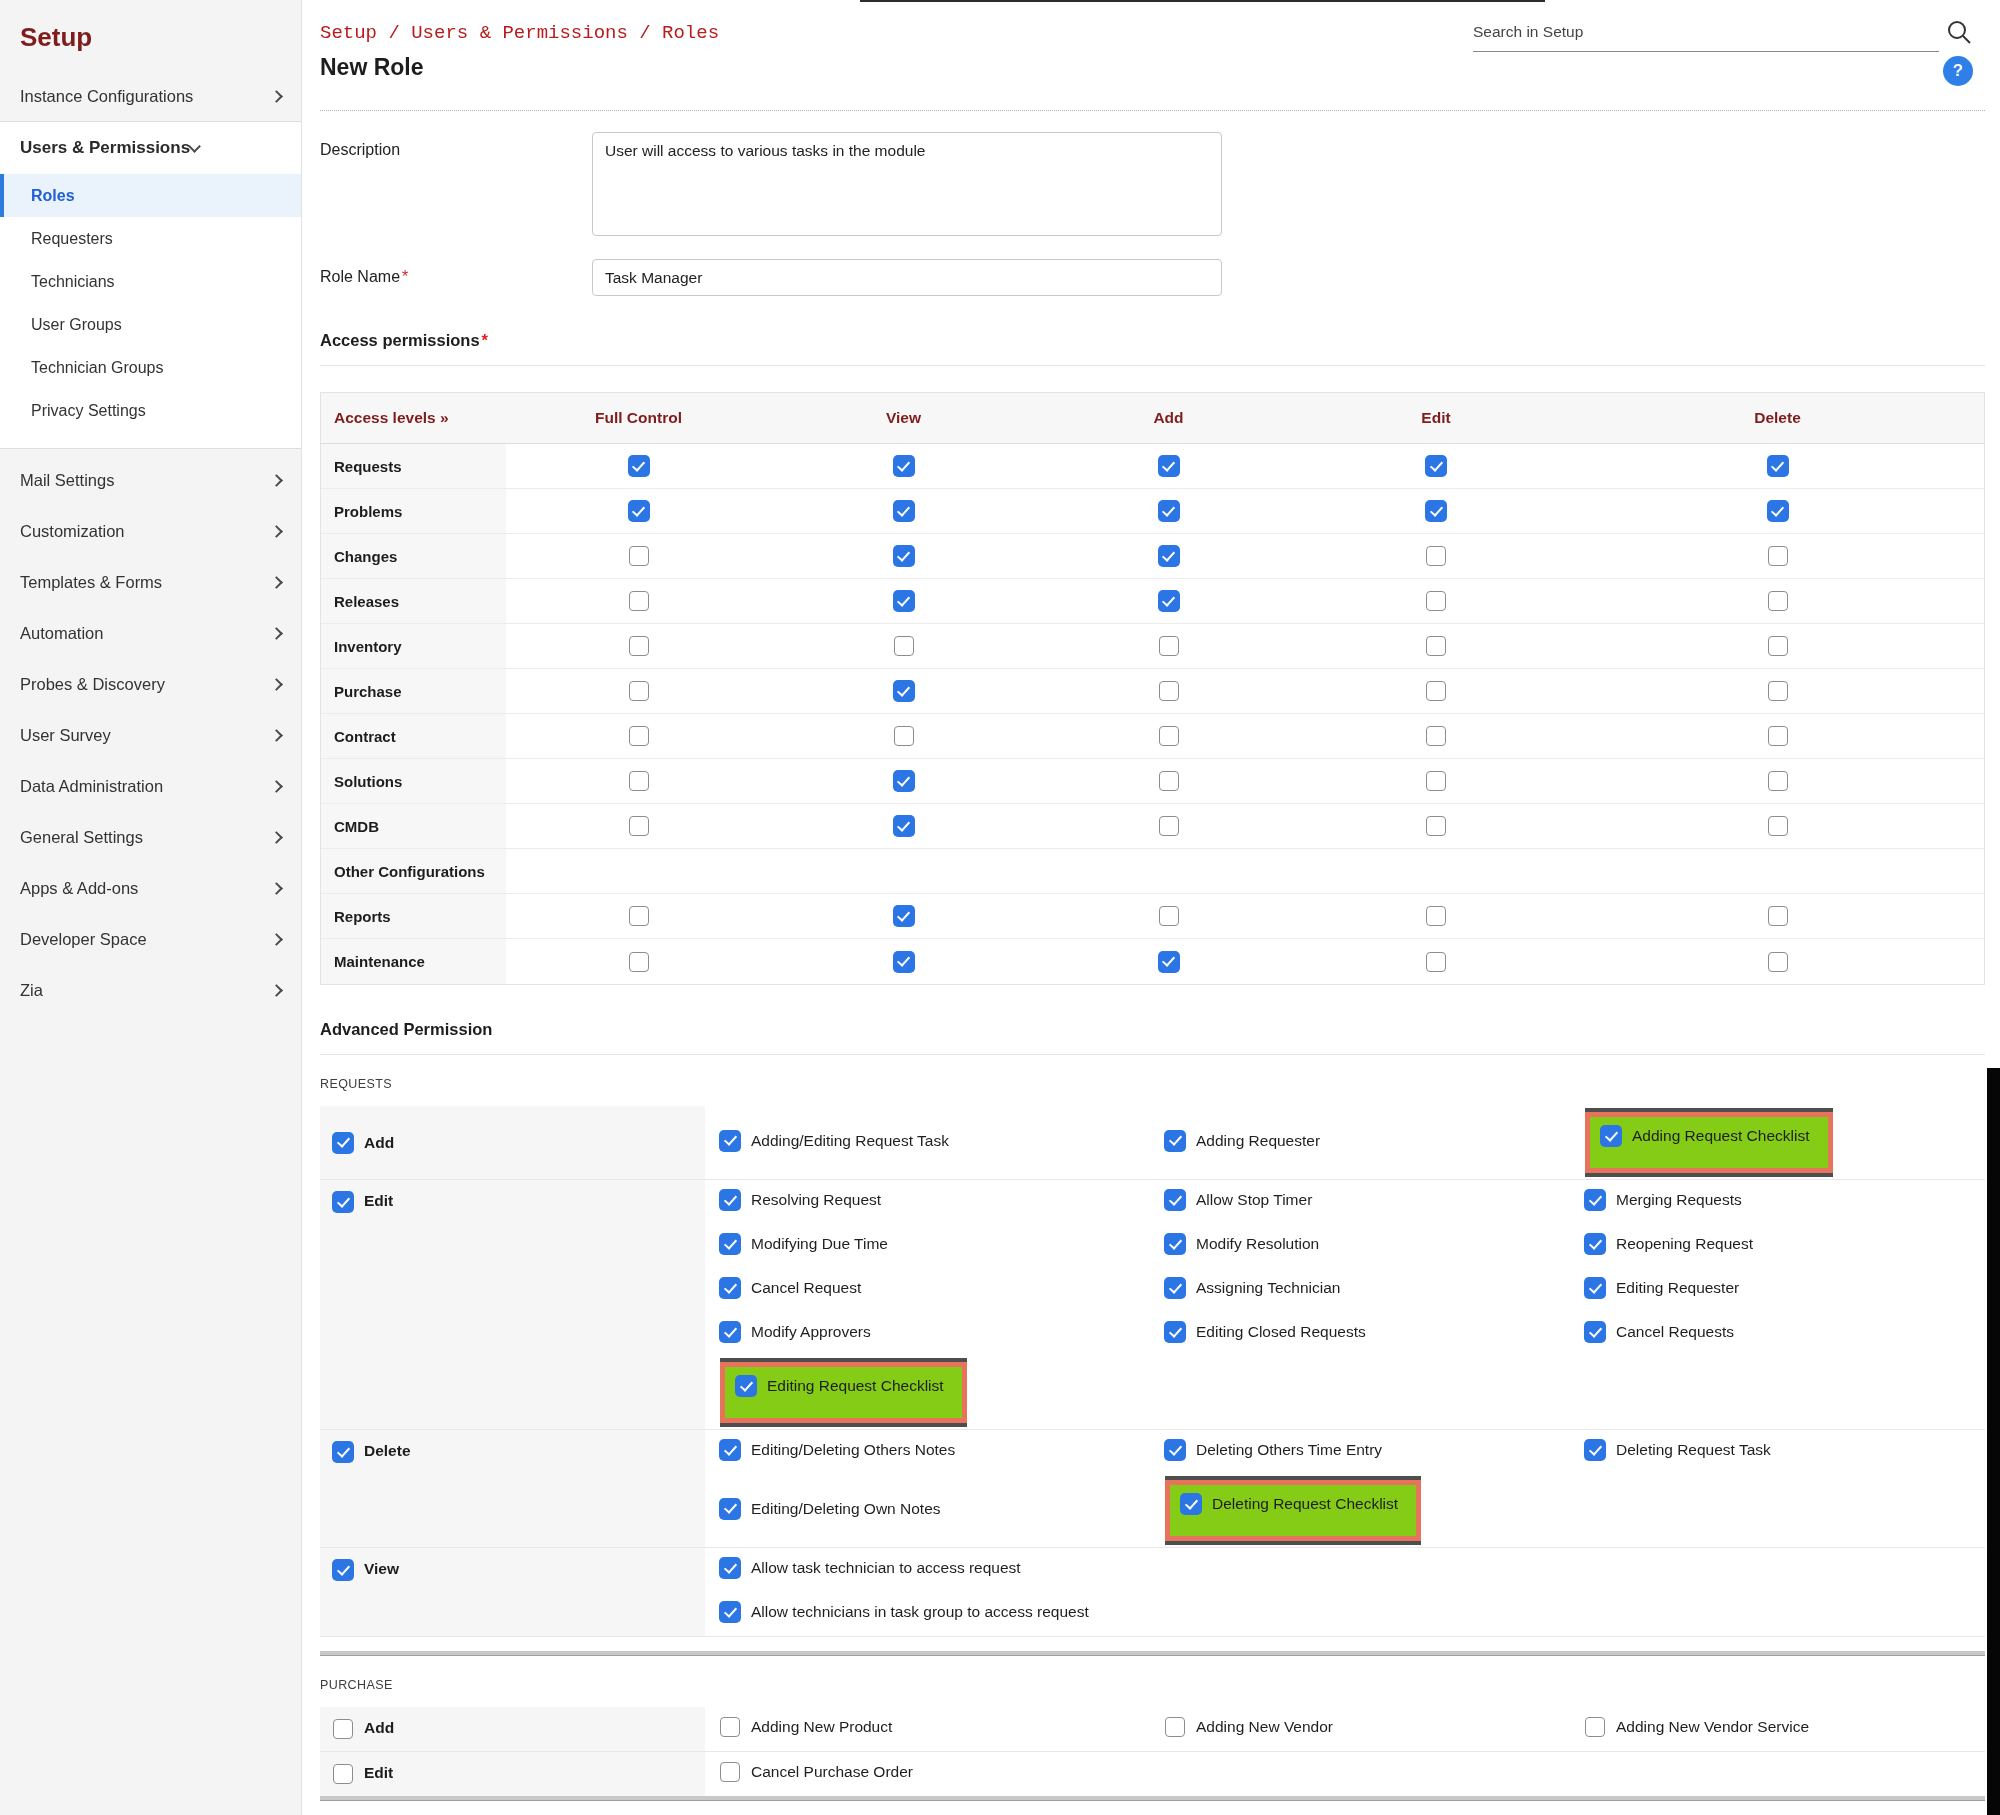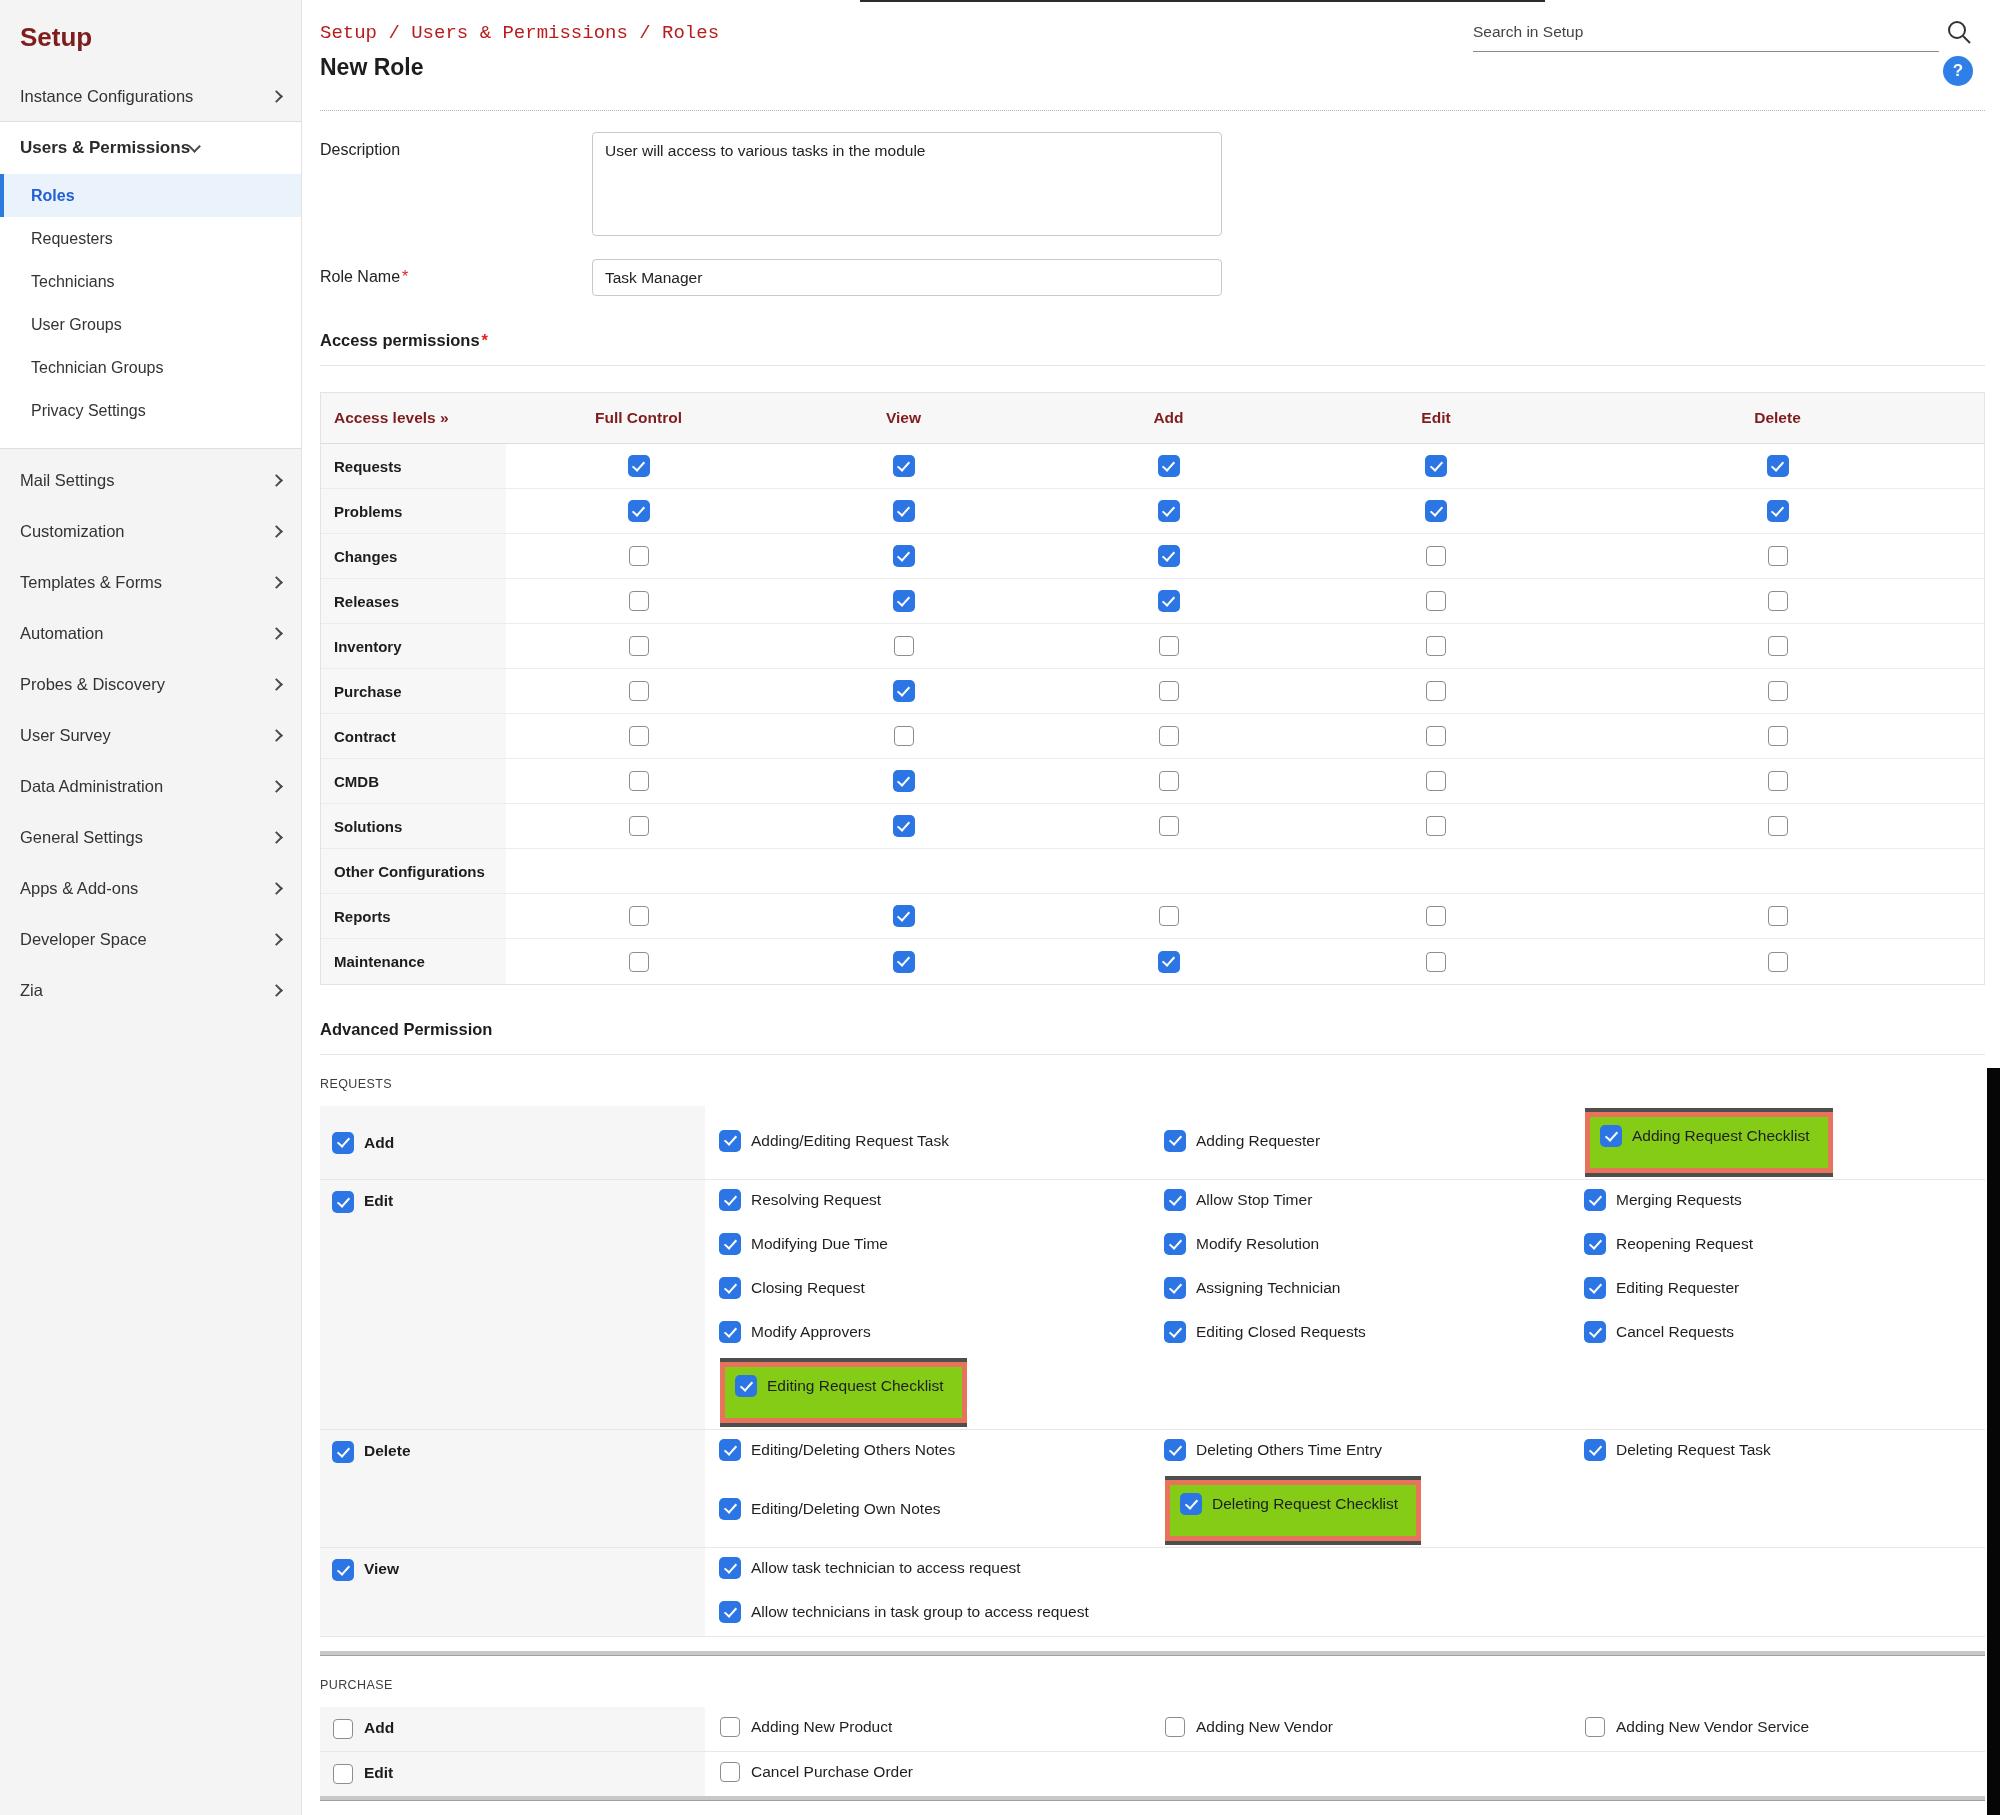--- a/index.html
+++ b/index.html
@@ -330,39 +330,39 @@
           <span class="cb off"></span>
         </div>
         <div class="ccell">
           <span class="cb off"></span>
         </div>
         <div class="ccell">
           <span class="cb off"></span>
         </div>
       </div>
       <div class="arow">
+        <div class="rlabel">Solutions</div>
+        <div class="ccell">
+          <span class="cb off"></span>
+        </div>
+        <div class="ccell">
+          <span class="cb on"></span>
+        </div>
+        <div class="ccell">
+          <span class="cb off"></span>
+        </div>
+        <div class="ccell">
+          <span class="cb off"></span>
+        </div>
+        <div class="ccell">
+          <span class="cb off"></span>
+        </div>
+      </div>
+      <div class="arow">
         <div class="rlabel">CMDB</div>
-        <div class="ccell">
-          <span class="cb off"></span>
-        </div>
-        <div class="ccell">
-          <span class="cb on"></span>
-        </div>
-        <div class="ccell">
-          <span class="cb off"></span>
-        </div>
-        <div class="ccell">
-          <span class="cb off"></span>
-        </div>
-        <div class="ccell">
-          <span class="cb off"></span>
-        </div>
-      </div>
-      <div class="arow">
-        <div class="rlabel">Solutions</div>
         <div class="ccell">
           <span class="cb off"></span>
         </div>
         <div class="ccell">
           <span class="cb on"></span>
         </div>
         <div class="ccell">
           <span class="cb off"></span>
         </div>
         <div class="ccell">
@@ -471,21 +471,21 @@
                   <span class="ilabel">Modify Resolution</span>
                 </span></div>
               <div><span class="item">
                   <span class="cb on"></span>
                   <span class="ilabel">Reopening Request</span>
                 </span></div>
             </div>
             <div class="item-row">
               <div><span class="item">
                   <span class="cb on"></span>
-                  <span class="ilabel">Closing Request</span>
+                  <span class="ilabel">Cancel Request</span>
                 </span></div>
               <div><span class="item">
                   <span class="cb on"></span>
                   <span class="ilabel">Assigning Technician</span>
                 </span></div>
               <div><span class="item">
                   <span class="cb on"></span>
                   <span class="ilabel">Editing Requester</span>
                 </span></div>
             </div>

